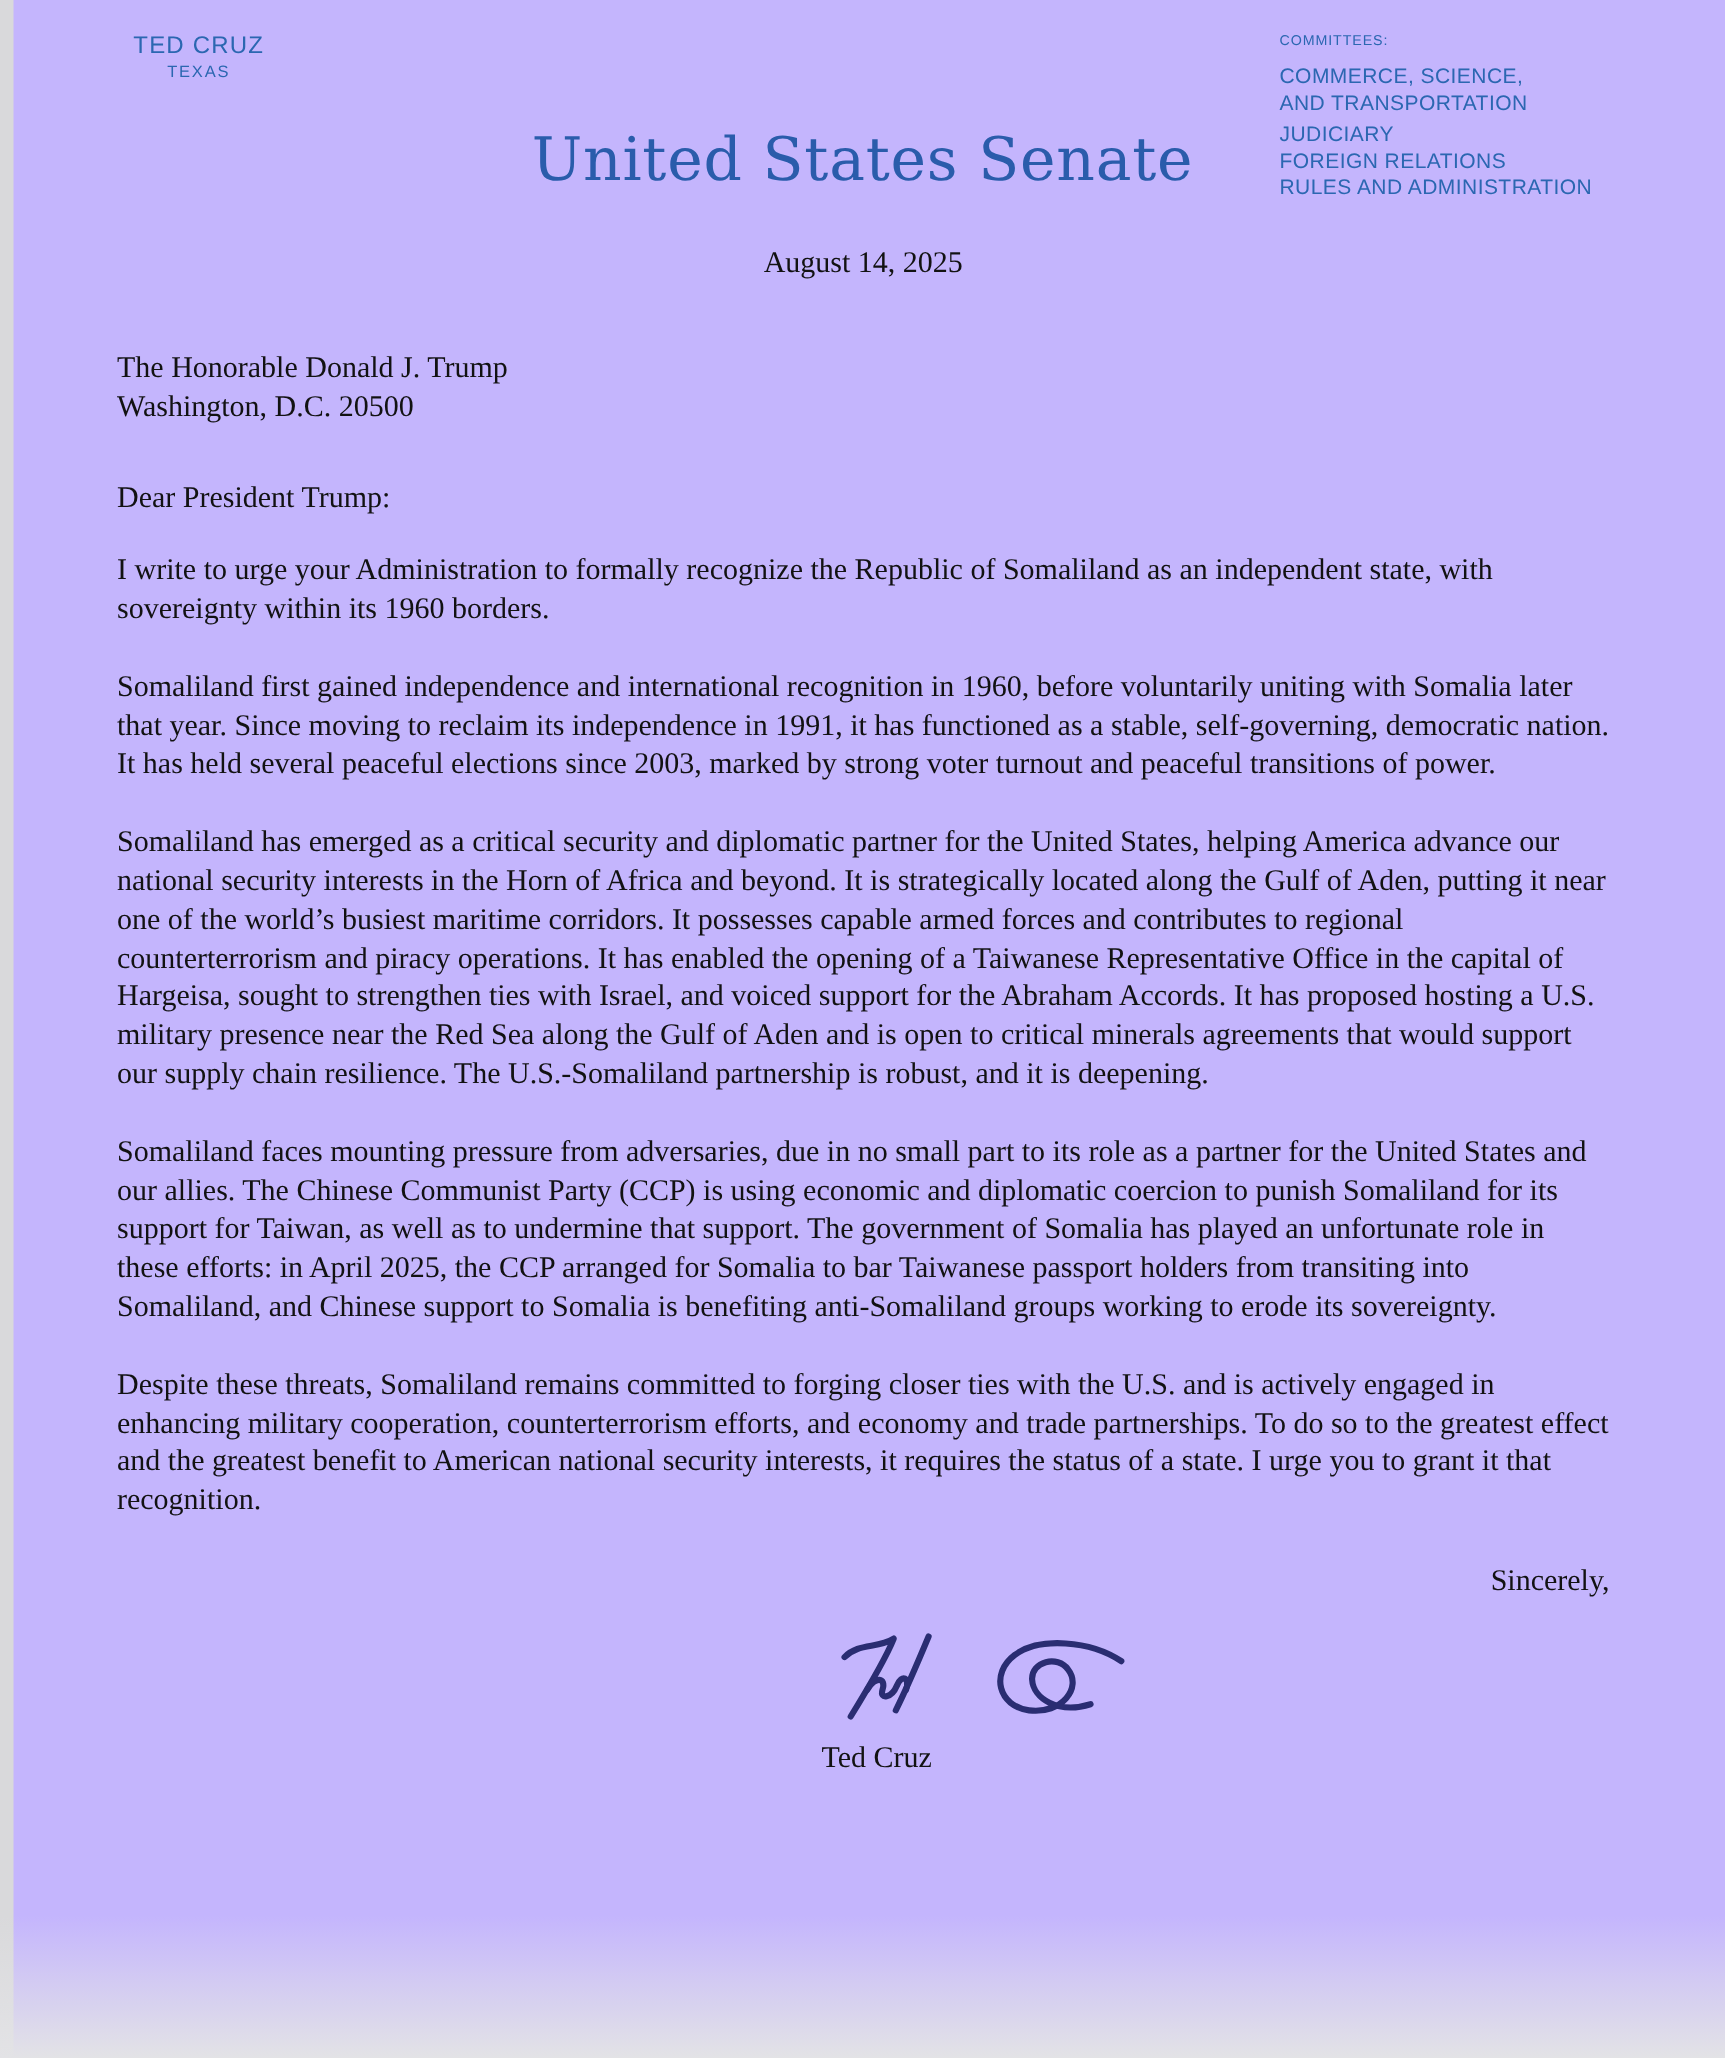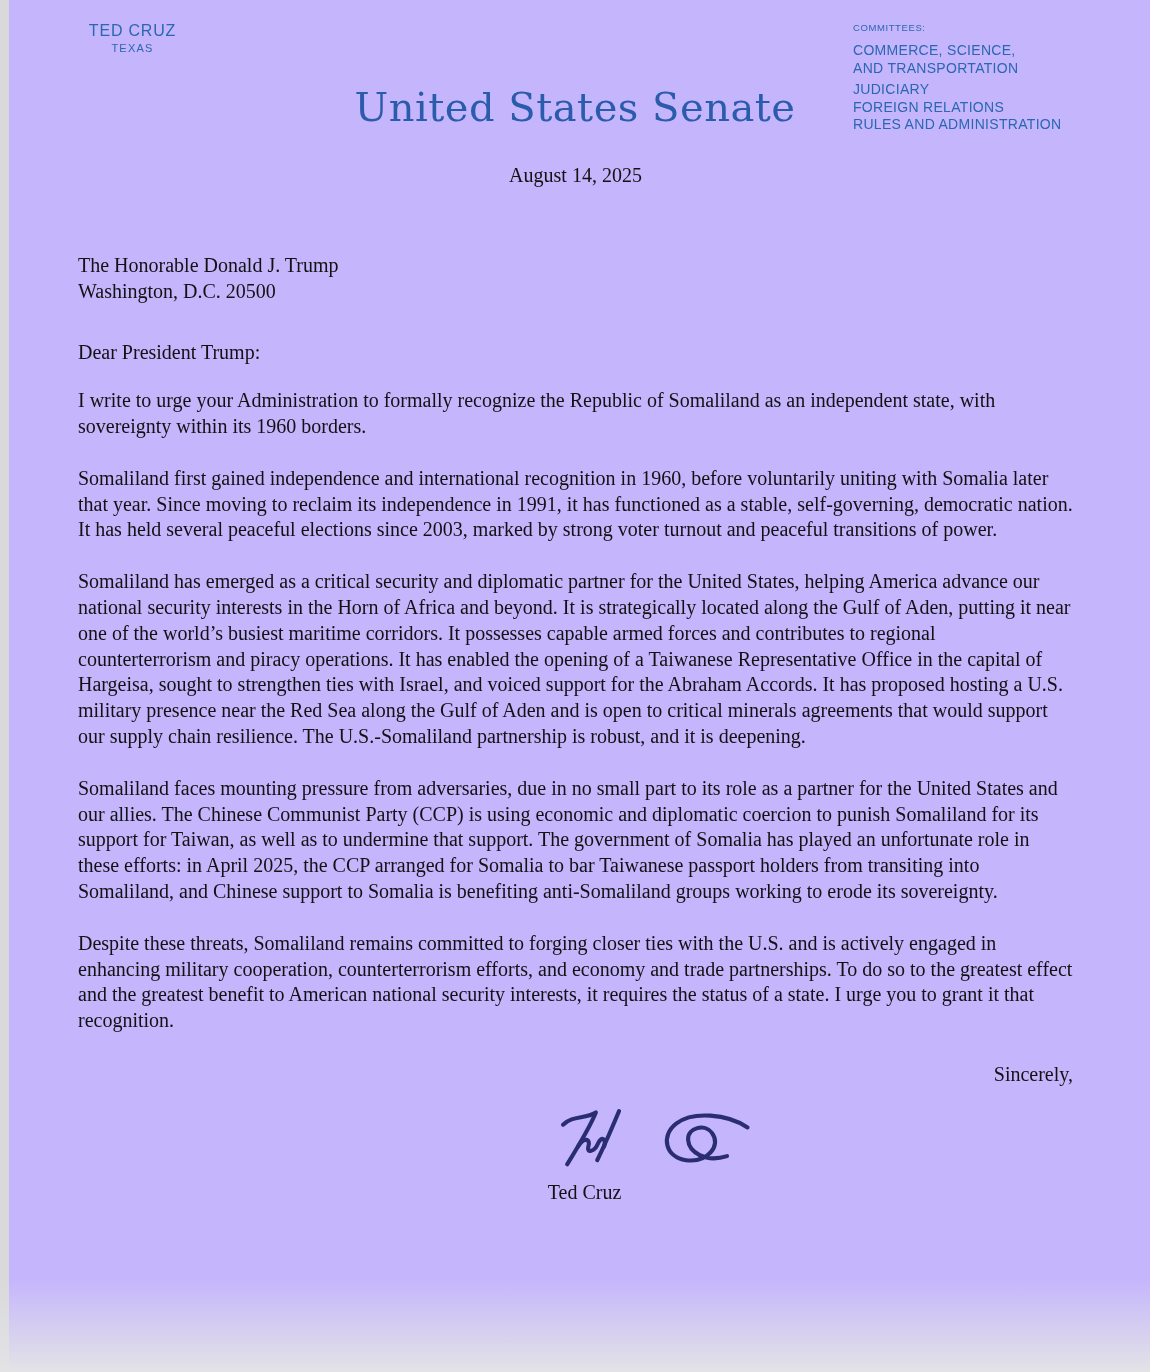--- a/index.html
+++ b/index.html
@@ -86,21 +86,21 @@
   .letter {
     position: absolute;
     left: 78px; top: 163px;
     width: 995px;
     font-size: 20px;
     line-height: 25.8px;
     color: #121212;
   }
   .date-line {
     text-align: center;
-    margin-bottom: 64px;
+    margin-bottom: 44px;
   }
   .recipient-line { white-space: nowrap; }
   .salutation { margin-top: 36px; }
   .paragraph { margin-top: 22px; }
   .paragraph + .paragraph { margin-top: 26px; }
   .closing {
     text-align: right;
     margin-top: 28px;
   }
   .signature-wrap {

